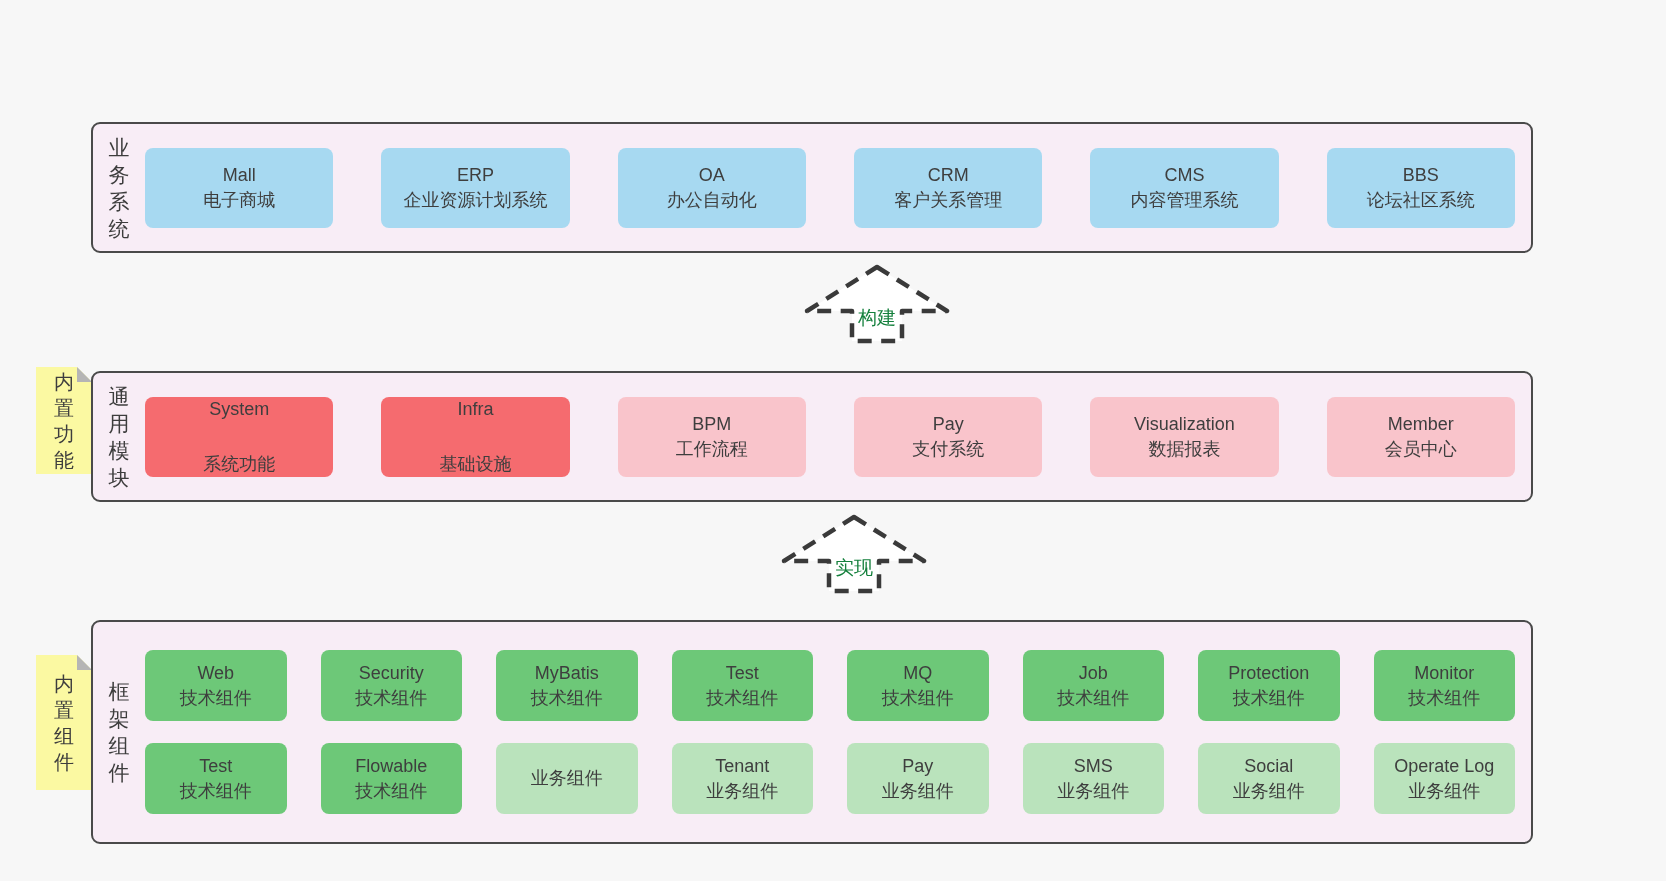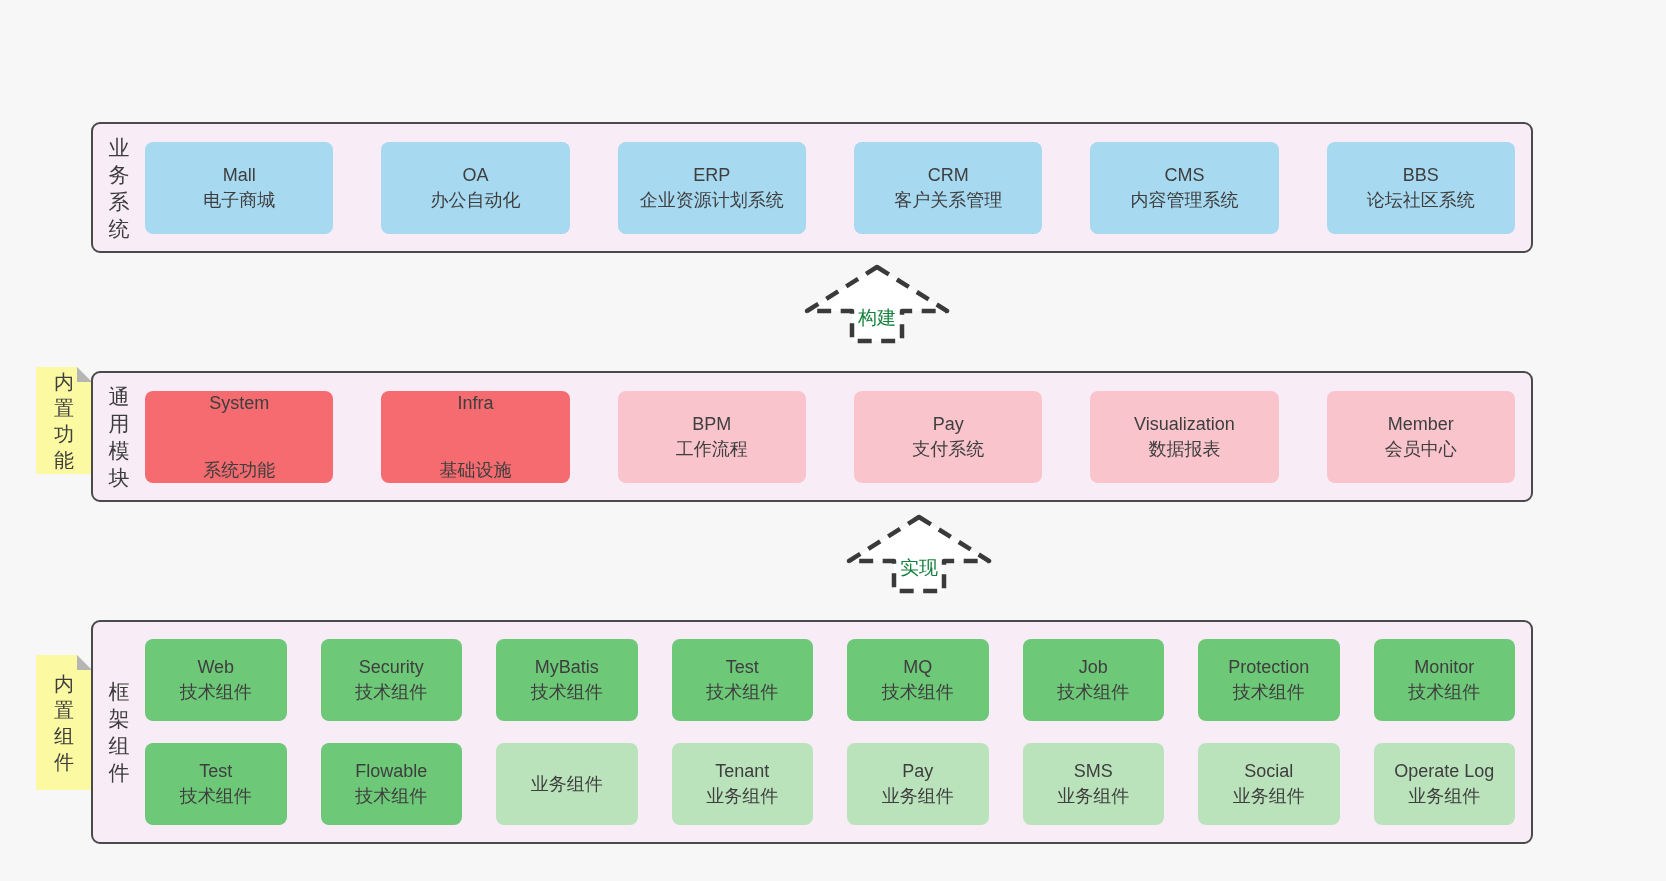--- a/index.html
+++ b/index.html
@@ -24,26 +24,26 @@
     display:flex;flex-direction:column;align-items:center;justify-content:center;
     gap:6px;font-size:21px;line-height:1;color:#3d3d3d;
   }
   .boxes-area{
     position:absolute;left:52px;right:16px;top:0;bottom:0;
     display:flex;flex-direction:column;justify-content:center;gap:22px;
   }
   .box-row{display:flex;gap:48px;}
   .box-row.cols-8{gap:34px;}
   .box{
-    flex:1;height:92px;border-radius:8px;
+    flex:1;height:80px;border-radius:8px;
     display:flex;flex-direction:column;align-items:center;justify-content:center;
     text-align:center;font-size:18px;line-height:25px;color:#3e3e3e;
     padding:0 8px;box-sizing:border-box;
   }
-  #layer-components .box{height:82px;}
+  #layer-components .box{height:71px;}
   .v-blue      {background:#a7d9f1;}
   .v-red       {background:#f56b6f;justify-content:space-between;}
   .v-pink      {background:#f9c4cb;}
   .v-green     {background:#6dc878;}
   .v-lightgreen{background:#bae3bc;}
 
   
   .side-tag{
     position:absolute;left:36px;width:56px;background:#fbf9a2;
     display:flex;flex-direction:column;align-items:center;justify-content:center;
@@ -56,21 +56,21 @@
     border-top:15px solid #f7f7f7;border-left:15px solid transparent;
   }
   .side-tag::after{ 
     content:"";position:absolute;top:0;right:0;width:0;height:0;
     border-bottom:15px solid #b5b5b5;border-right:15px solid transparent;
   }
 
   
   .arrow{position:absolute;width:146px;height:80px;}
   #arrow-build{left:804px;top:264px;}
-  #arrow-impl {left:846px;top:514px;}
+  #arrow-impl {left:781px;top:514px;}
   .arrow svg{display:block;width:146px;height:80px;}
   .arrow .arrow-label{
     position:absolute;left:50%;top:44px;transform:translateX(-50%);
     background:#ffffff;font-size:19px;line-height:1.1;padding:0 2px;
     color:#15803d;white-space:nowrap;
   }
 </style>
 </head>
 <body>
 
@@ -94,26 +94,26 @@
       <span>系</span>
       <span>统</span>
     </div>
   <div class="boxes-area">
       <div class="box-row">
         <div class="box v-blue">
           <span>Mall</span>
           <span>电子商城</span>
         </div>
         <div class="box v-blue">
+          <span>ERP</span>
+          <span>企业资源计划系统</span>
+        </div>
+        <div class="box v-blue">
           <span>OA</span>
           <span>办公自动化</span>
-        </div>
-        <div class="box v-blue">
-          <span>ERP</span>
-          <span>企业资源计划系统</span>
         </div>
         <div class="box v-blue">
           <span>CRM</span>
           <span>客户关系管理</span>
         </div>
         <div class="box v-blue">
           <span>CMS</span>
           <span>内容管理系统</span>
         </div>
         <div class="box v-blue">

